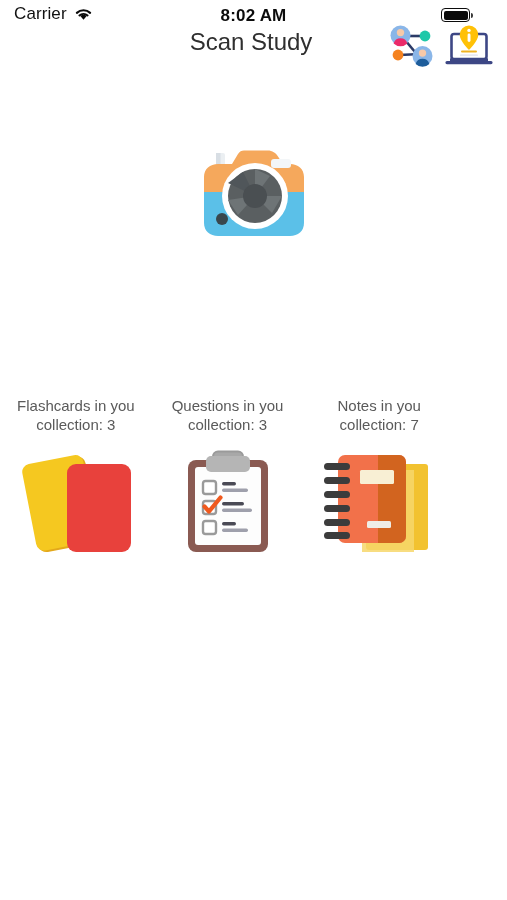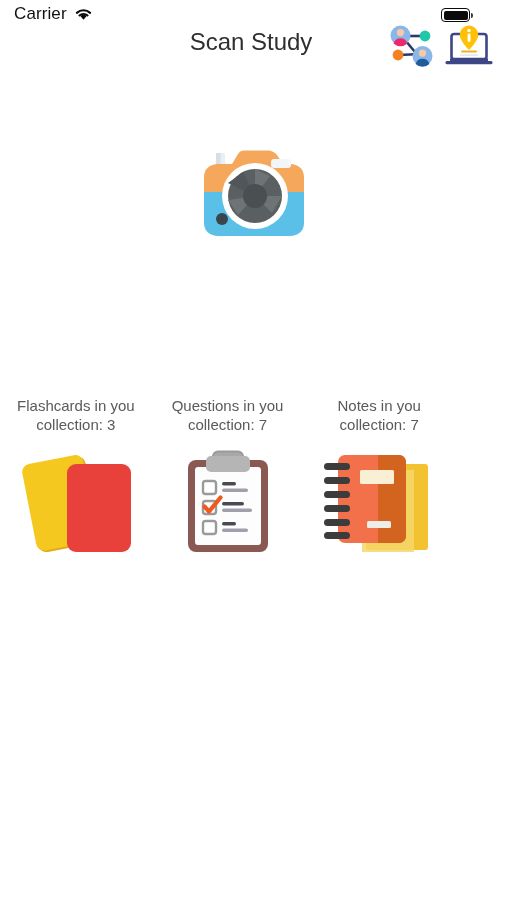--- a/index.html
+++ b/index.html
@@ -86,20 +86,21 @@
       <span class="carrier-text">Carrier</span>
       <span>
         <svg class="wifi-icon" viewBox="0 0 20 15">
           <path d="M10 13.6 L6.6 9.7 a5.2 5.2 0 0 1 6.8 0 Z" fill="#0b0b0b"></path>
           <path d="M2.9 6.3 a10.4 10.4 0 0 1 14.2 0" stroke="#0b0b0b" stroke-width="2.3" fill="none" stroke-linecap="round"></path>
           <path d="M5.6 9.0 a6.7 6.7 0 0 1 8.8 0" stroke="#0b0b0b" stroke-width="2.1" fill="none" stroke-linecap="round"></path>
         </svg>
       </span>
     </div>
 
+    <div class="status-time">8:02 AM</div>
 
     <div class="status-right">
       <div class="battery">
         <div class="battery-fill"></div>
       </div>
     </div>
   </div>
 
   <div class="nav-title">Scan Study</div>
 
@@ -187,21 +188,21 @@
             <rect x="12" y="8" width="62" height="88" rx="8" fill="#F5C820"></rect>
           </g>
 
           <rect x="50" y="14" width="64" height="88" rx="9" fill="#E8413C"></rect>
         </svg>
       </span>
     </div>
 
     <div class="card-col">
       <div class="card-label">Questions in you
-collection: 7</div>
+collection: 3</div>
       <span class="card-icon">
         <svg width="92" height="105" viewBox="0 0 92 105">
 
           <rect x="6" y="10" width="80" height="92" rx="8" fill="#8A5A52"></rect>
           <rect x="13" y="17" width="66" height="78" rx="3" fill="#FDFDFD"></rect>
 
           <rect x="31" y="1.5" width="30" height="10" rx="5" fill="#A8A8A8" stroke="#9A9A9A" stroke-width="2"></rect>
           <rect x="24" y="6" width="44" height="16" rx="5" fill="#B5B5B5"></rect>
 
           <rect x="21" y="31" width="13" height="13" rx="2.6" fill="#fff" stroke="#9A9A9A" stroke-width="2.4"></rect>

